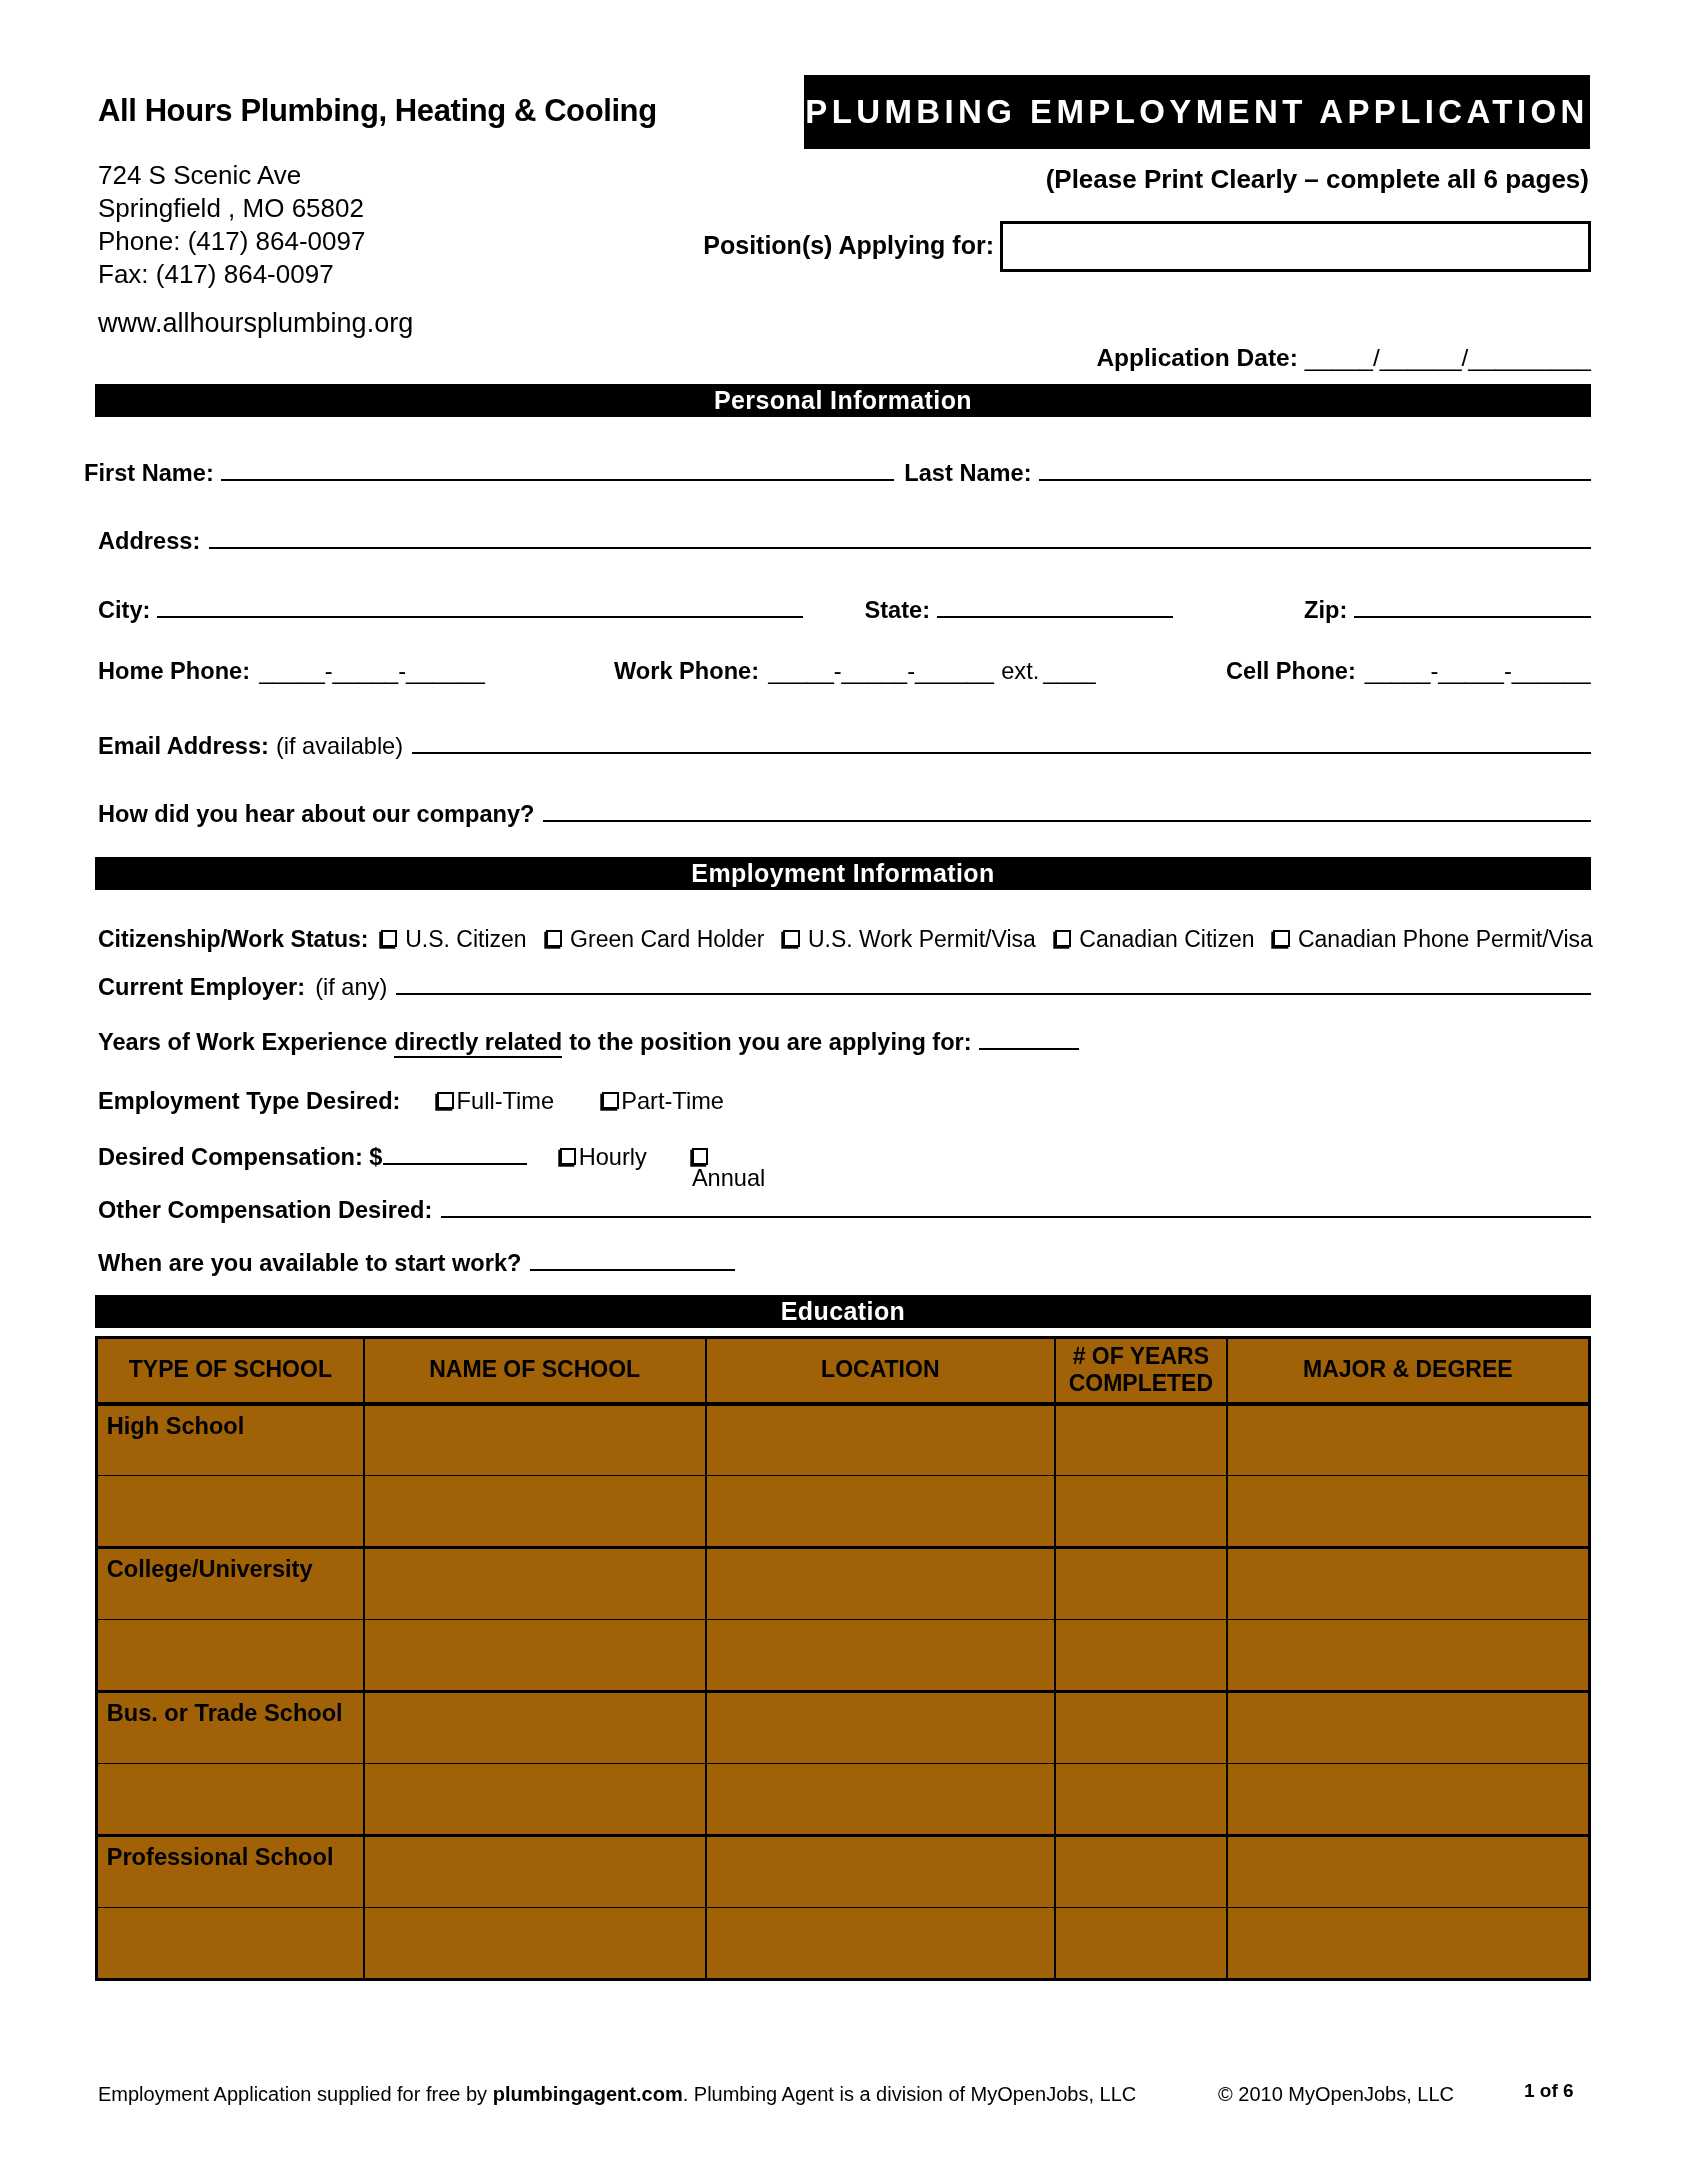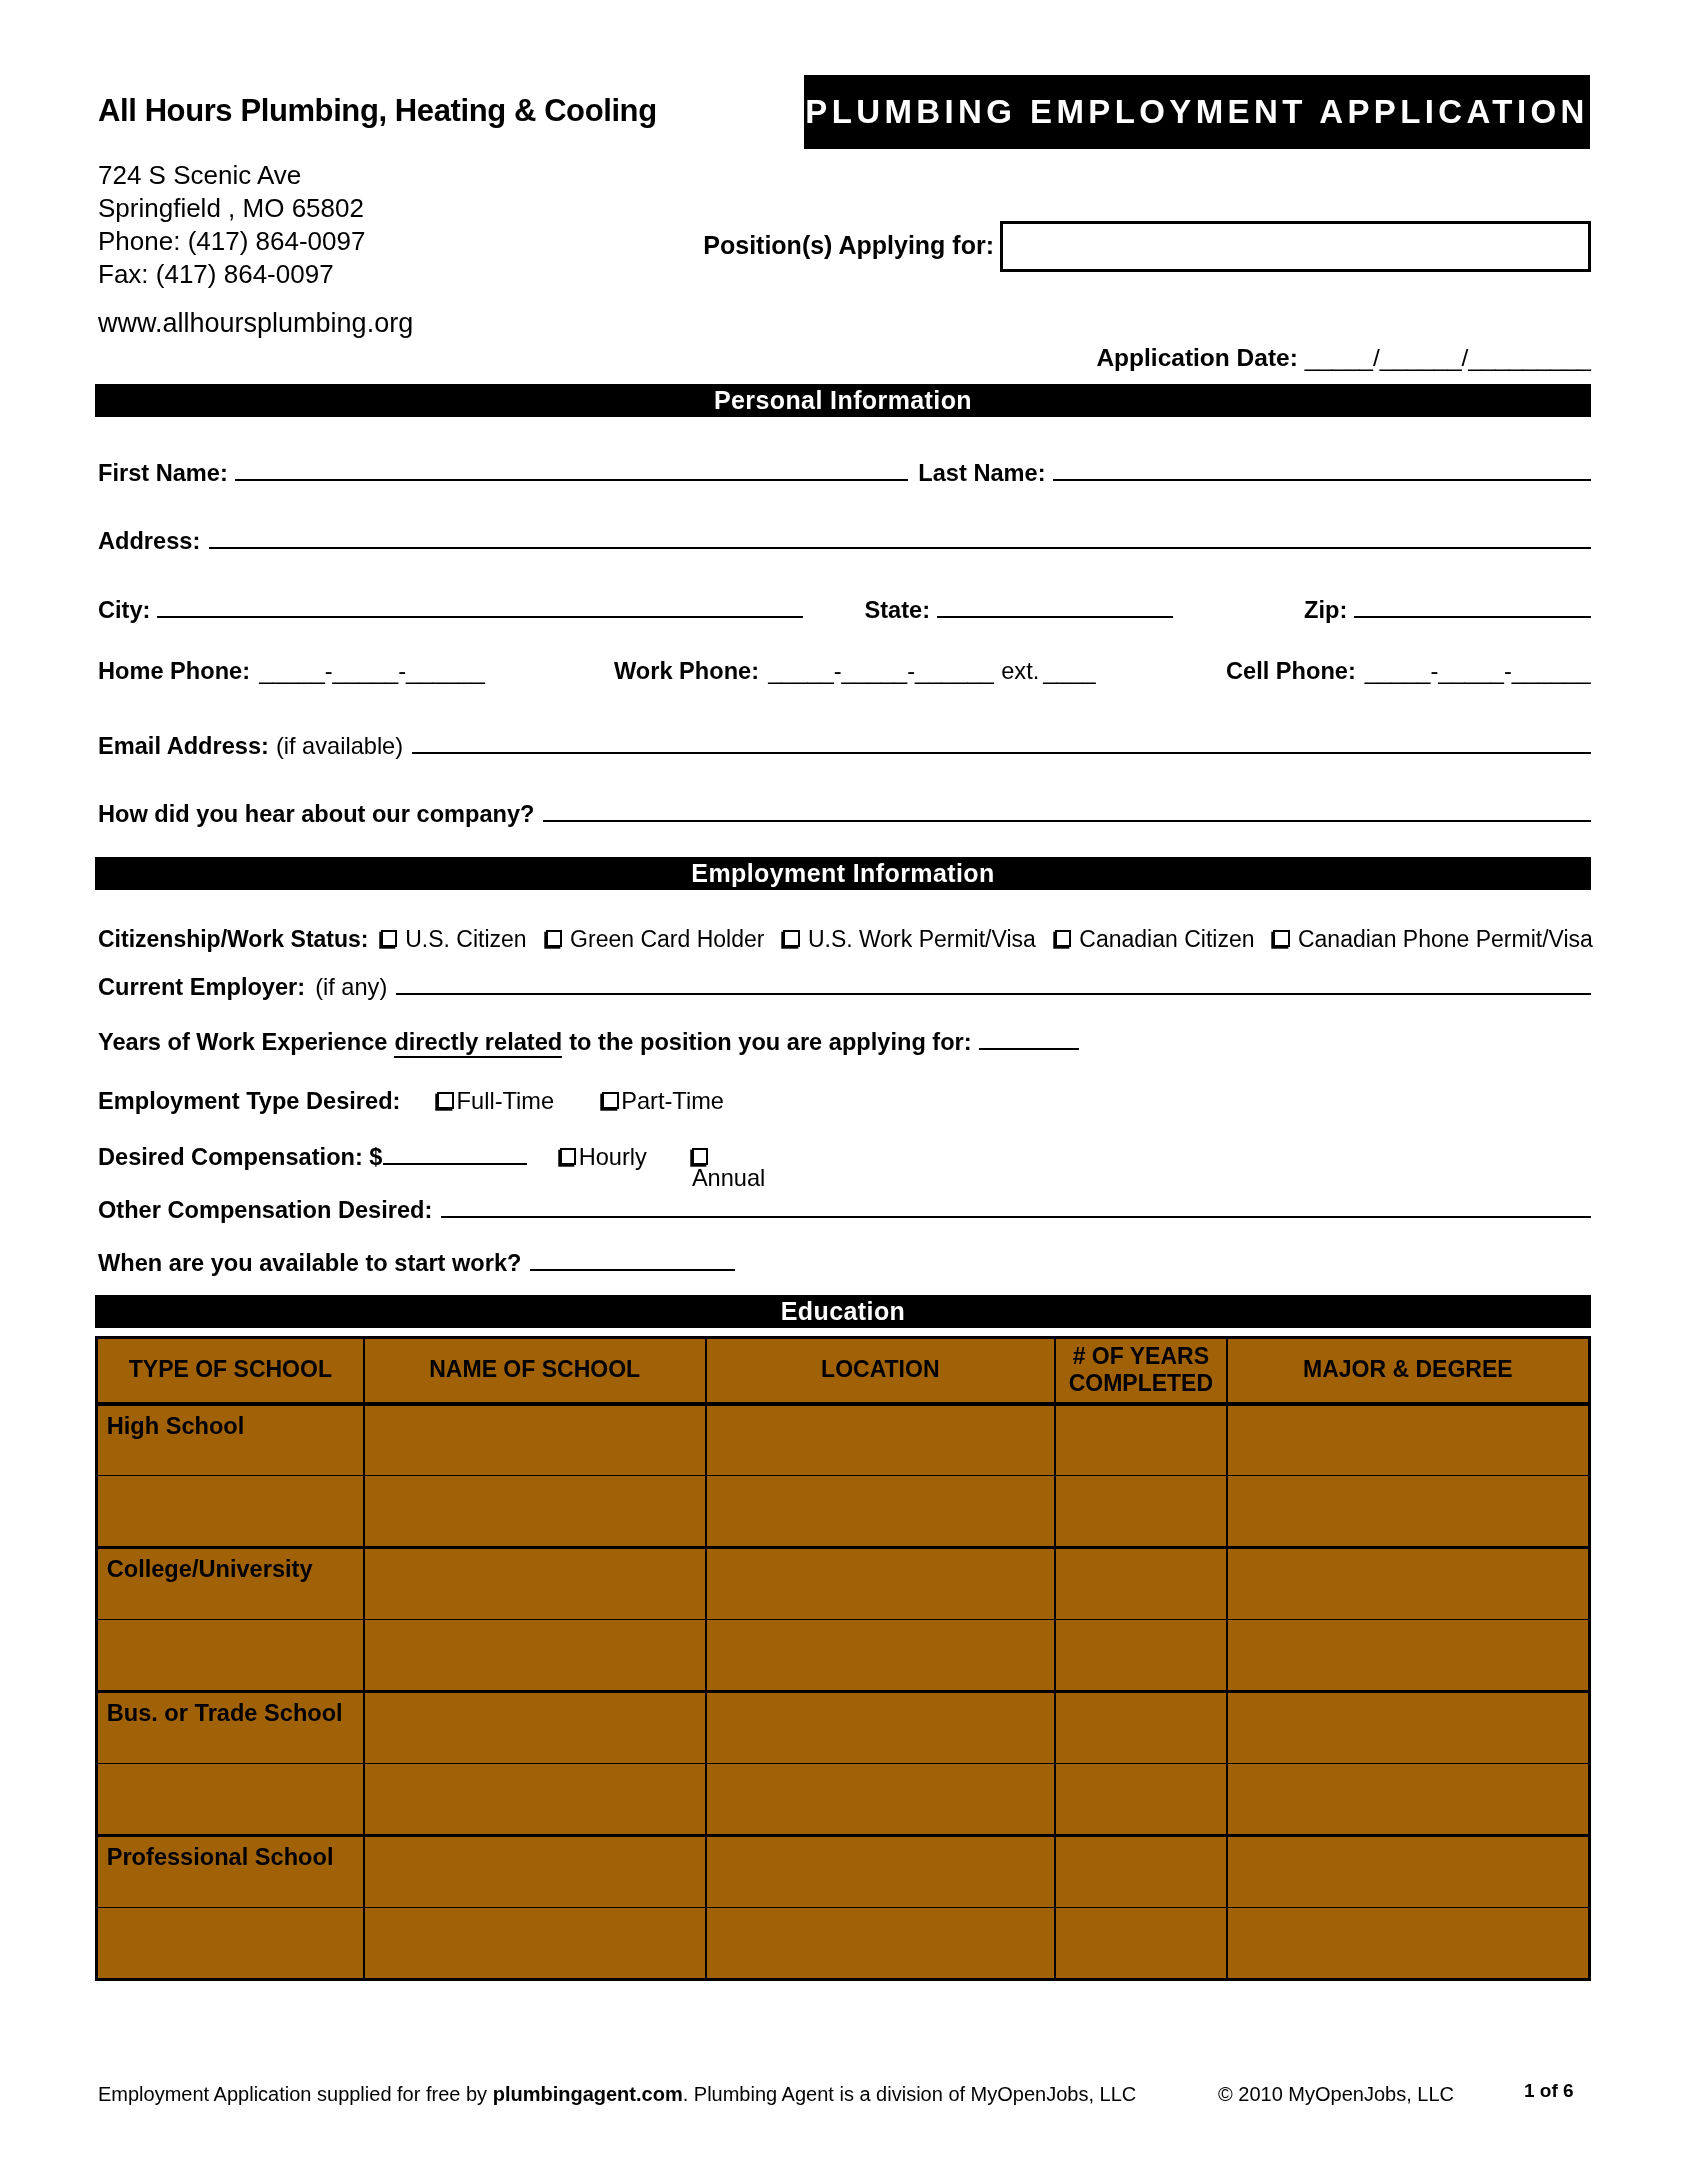--- a/index.html
+++ b/index.html
@@ -66,34 +66,35 @@
 
   <div class="banner">PLUMBING EMPLOYMENT APPLICATION</div>
 
   <div class="addr">
     <div>724 S Scenic Ave</div>
     <div>Springfield , MO 65802</div>
     <div>Phone: (417) 864-0097</div>
     <div>Fax: (417) 864-0097</div>
   </div>
 
+  <div class="print-note">(Please Print Clearly – complete all 6 pages)</div>
 
   <div class="pos-label">Position(s) Applying for:</div>
   <div class="pos-box"></div>
 
   <div class="website">www.allhoursplumbing.org</div>
 
   <div class="app-date">
     <span class="lbl" style="font-size:24.5px;">Application Date:</span>
     <span class="txt" style="font-size:24.5px; margin-left:7px;">_____/______/_________</span>
   </div>
 
   <div class="bar" style="top:384px;">Personal Information</div>
 
-  <div class="row" style="left:98px; right:96px; top:460px;">
+  <div class="row" style="left:84px; right:96px; top:460px;">
     <span class="lbl">First Name:</span>
     <span class="line" style="width:673px; margin-left:7px;"></span>
     <span class="lbl" style="margin-left:10.5px;">Last Name:</span>
     <span class="line flex1" style="margin-left:7px;"></span>
   </div>
 
   <div class="row" style="left:98px; right:96px; top:528px;">
     <span class="lbl">Address:</span>
     <span class="line flex1" style="margin-left:8.7px;"></span>
   </div>

